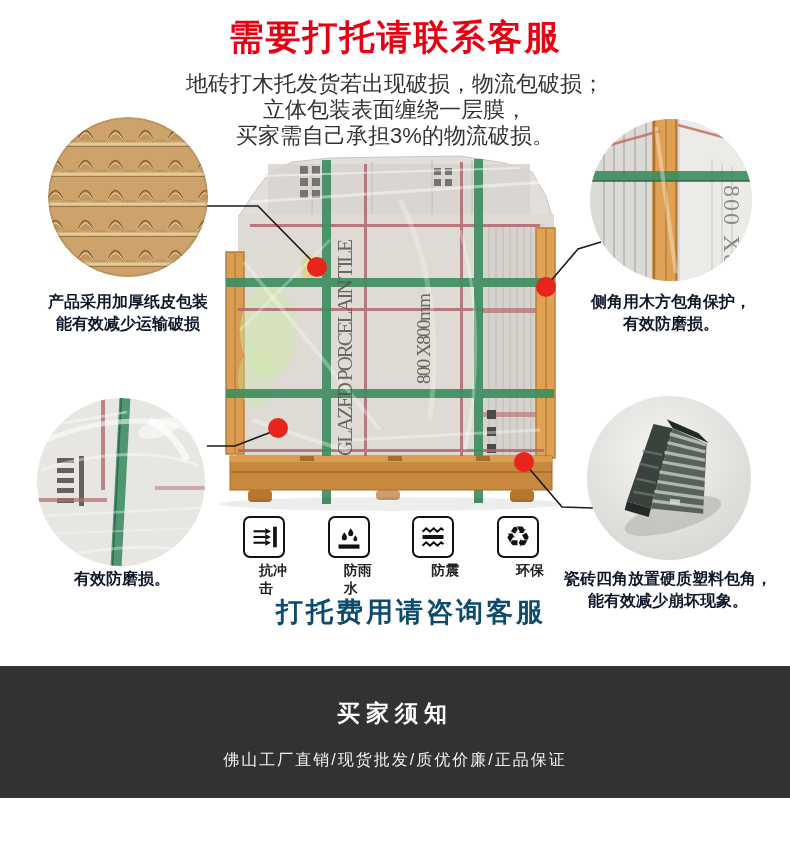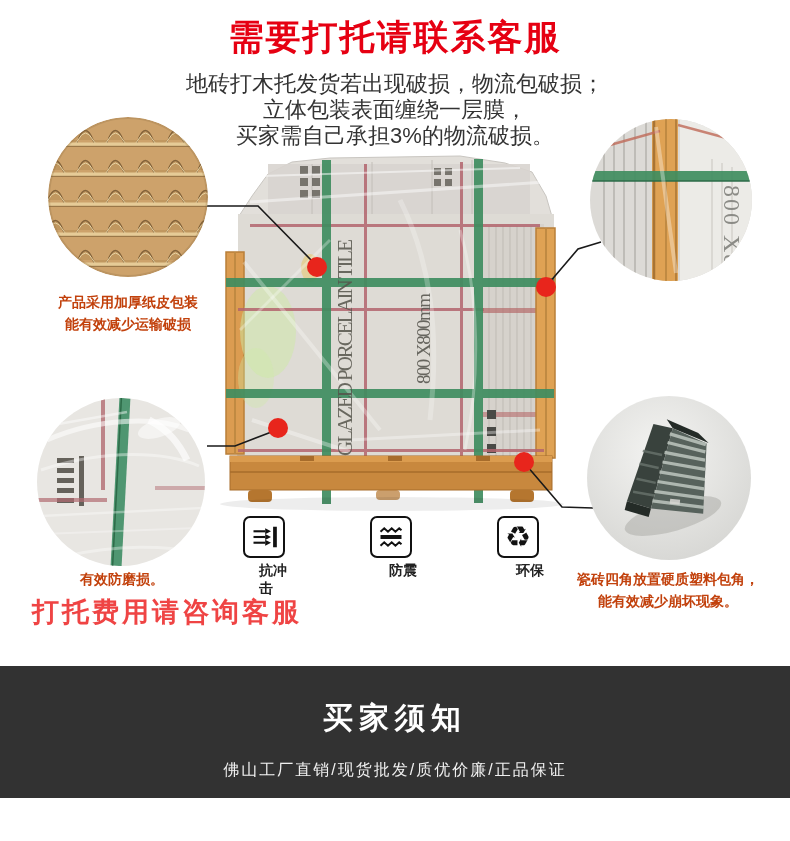--- a/index.html
+++ b/index.html
@@ -13,46 +13,46 @@
            font-size:22px; line-height:26px; color:#333; font-weight:500; }
 
   
   .callout-circle { position:absolute; border-radius:50%; overflow:hidden; }
   .c-tl { left:48px;  top:117px; width:160px; height:160px; }
   .c-tr { left:590px; top:119px; width:162px; height:162px; }
   .c-bl { left:37px;  top:398px; width:168px; height:168px; }
   .c-br { left:587px; top:396px; width:164px; height:164px; }
   .callout-circle svg { display:block; width:100%; height:100%; }
 
-  .caption { position:absolute; text-align:center; font-size:14px; font-weight:bold;
-             color:#c2410c; line-height:22px; }
+  .caption { position:absolute; text-align:center; font-size:16px; font-weight:bold;
+             color:#0f172a; line-height:22px; }
   .cap-tl { left:18px;  top:291px; width:220px; }
   .cap-tr { left:561px; top:291px; width:220px; }
   .cap-bl { left:12px;  top:568px; width:220px; }
   .cap-br { left:543px; top:568px; width:250px; }
 
   
   .stage-svg { position:absolute; left:0; top:0; width:790px; height:841px; pointer-events:none; }
 
   
   .features { position:absolute; left:235px; top:516px; width:312px;
               display:flex; justify-content:space-between; }
   .feature { display:flex; flex-direction:column; align-items:center; width:58px; }
   .icon-box { width:42px; height:42px; border:2.5px solid #111; border-radius:7px;
               background:#fff; display:flex; align-items:center; justify-content:center; }
   .icon-box svg { display:block; }
   .eco-glyph { font-size:29px; line-height:1; color:#111; font-family:"DejaVu Sans",sans-serif; }
   .feature-label { margin-top:4px; font-size:14px; font-weight:600; color:#222;margin-left:24px; }
 
-  .notice { position:absolute; top:594px; left:0; width:100%; 
-            font-size:27px; font-weight:bold; color:#ef4444; letter-spacing:3px;padding-left:32px; }
+  .notice { position:absolute; top:594px; left:0; width:100%; text-align:center;
+            font-size:27px; font-weight:bold; color:#0c4a6e; letter-spacing:3px;padding-left:32px; }
 
   
   .footer { position:absolute; top:666px; left:0; width:790px; height:132px; background:#323232; }
-  .footer-title { margin-top:32px; text-align:center; font-size:30px; color:#ffffff;
+  .footer-title { margin-top:32px; text-align:center; font-size:23px; color:#ffffff;
                   letter-spacing:6px; font-weight:600; }
   .footer-sub { margin-top:21px; text-align:center; font-size:16px; color:#f0f0f0;
                 letter-spacing:2px; }
 </style>
 </head>
 <body>
 
 <div class="page">
 
   <div class="title">需要打托请联系客服</div>
@@ -289,20 +289,24 @@
         <polygon points="36,96 58,108 54,116 32,104" fill="#242b27"></polygon>
         <rect x="78" y="104" width="10" height="5" fill="#d8d8d4" opacity="0.85" transform="rotate(18,83,106)"></rect>
       </g>
     </svg>
   </div>
 
   <div class="caption cap-tl">
     <div>产品采用加厚纸皮包装</div>
     <div>能有效减少运输破损</div>
   </div>
+  <div class="caption cap-tr">
+    <div>侧角用木方包角保护，</div>
+    <div>有效防磨损。</div>
+  </div>
   <div class="caption cap-bl">
     <div>有效防磨损。</div>
   </div>
   <div class="caption cap-br">
     <div>瓷砖四角放置硬质塑料包角，</div>
     <div>能有效减少崩坏现象。</div>
   </div>
 
   <div class="features">
     <div class="feature">
@@ -317,20 +321,33 @@
             <rect x="3" y="16" width="10" height="1.8"></rect>
               <polygon points="13,14.3 18,16.9 13,19.5"></polygon>
           </g>
         </svg>
       </div>
       <div class="feature-label">抗冲击</div>
     </div>
     <div class="feature">
       <div class="icon-box">
         <svg width="28" height="28" viewBox="0 0 24 24">
+          <rect x="3" y="18.4" width="18" height="3.6" fill="#111"></rect>
+          <g fill="#111">
+            <path d="M8,8 C9.5,10.2 10.2,11.4 10.2,12.6 a2.2,2.2 0 1 1 -4.4,0 C5.8,11.4 6.5,10.2 8,8 Z"></path>
+            <path d="M13.5,4.5 C15,6.7 15.7,7.9 15.7,9.1 a2.2,2.2 0 1 1 -4.4,0 C11.3,7.9 12,6.7 13.5,4.5 Z"></path>
+            <path d="M17.5,10.5 C18.6,12.1 19.1,13 19.1,13.9 a1.7,1.7 0 1 1 -3.4,0 C15.7,13 16.4,12.1 17.5,10.5 Z"></path>
+          </g>
+        </svg>
+      </div>
+      <div class="feature-label">防雨水</div>
+    </div>
+    <div class="feature">
+      <div class="icon-box">
+        <svg width="28" height="28" viewBox="0 0 24 24">
           <rect x="3" y="10.3" width="18" height="3.4" fill="#111"></rect>
           <polyline points="3,7.5 6.2,4.5 9.4,7.5 12.6,4.5 15.8,7.5 19,4.5 21,6.3" fill="none" stroke="#111" stroke-width="1.7"></polyline>
           <polyline points="3,19.5 6.2,16.5 9.4,19.5 12.6,16.5 15.8,19.5 19,16.5 21,18.3" fill="none" stroke="#111" stroke-width="1.7"></polyline>
         </svg>
       </div>
       <div class="feature-label">防震</div>
     </div>
     <div class="feature">
       <div class="icon-box">
         <span class="eco-glyph">♻</span>

